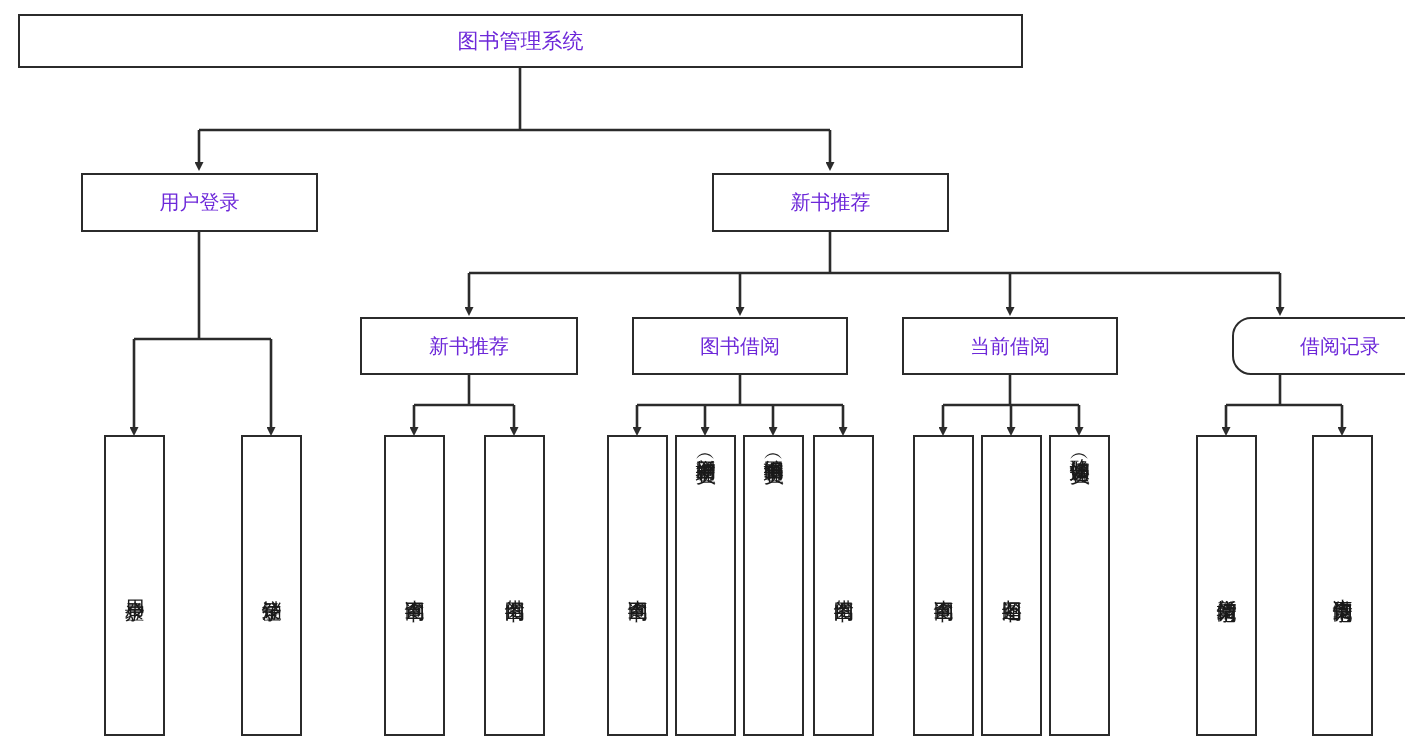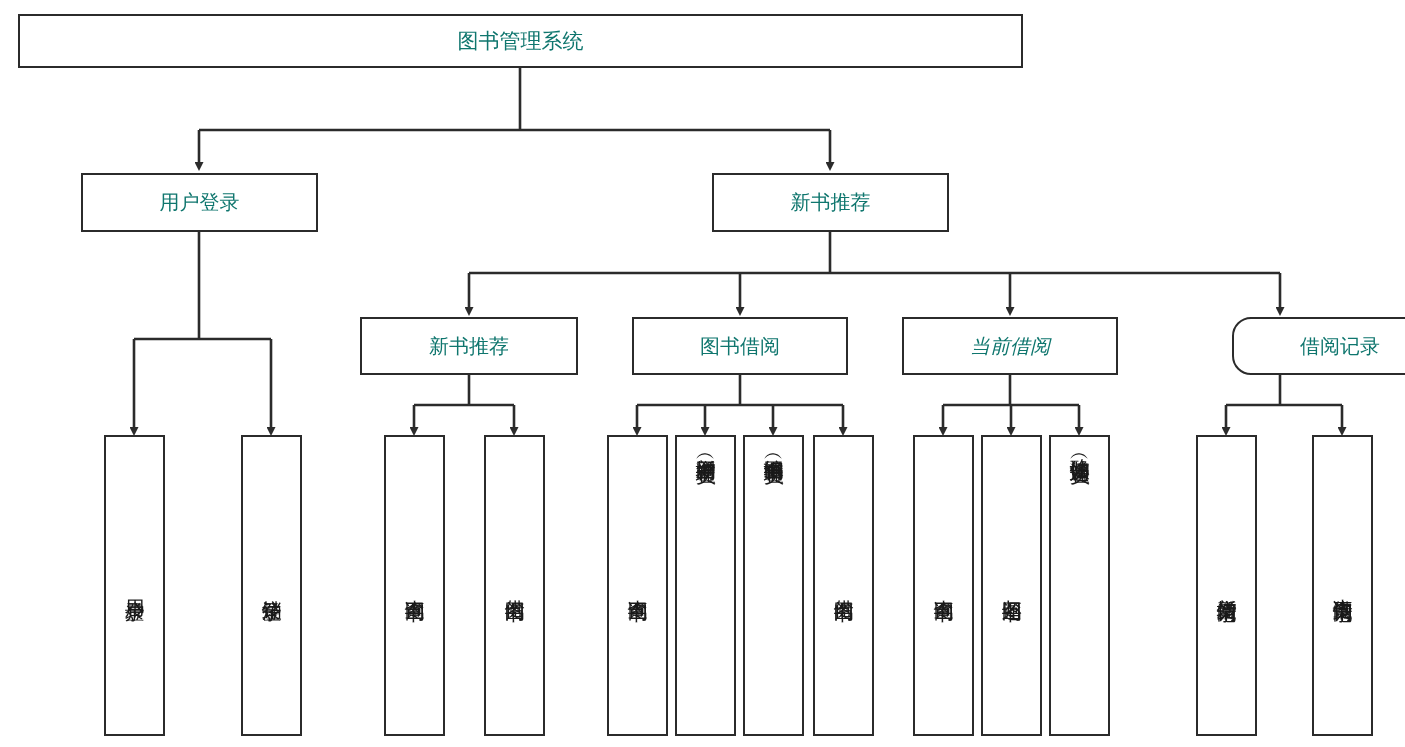--- a/index.html
+++ b/index.html
@@ -18,21 +18,21 @@
     overflow: hidden;
   }
   .node {
     position: absolute;
     box-sizing: border-box;
     border: 2px solid #2b2b2b;
     background: #ffffff;
     display: flex;
     align-items: center;
     justify-content: center;
-    color: #0f766e;
+    color: #6d28d9;
   }
   .node.level0 { font-size: 21px; }
   .node.level1 { font-size: 20px; }
   .node.level2 { font-size: 20px; }
   .leaf {
     position: absolute;
     box-sizing: border-box;
     border: 2px solid #2b2b2b;
     background: #ffffff;
     display: flex;
@@ -133,21 +133,21 @@
   <div class="node level1" style="left:712px; top:173px; width:237px; height:59px;">
     <span>新书推荐</span>
   </div>
 
   <div class="node level2" style="left:632px; top:317px; width:216px; height:58px;">
     <span>图书借阅</span>
   </div>
   <div class="node level2" style="left:360px; top:317px; width:218px; height:58px;">
     <span>新书推荐</span>
   </div>
-  <div class="node level2" style="left:902px; top:317px; width:216px; height:58px;font-style:italic;">
+  <div class="node level2" style="left:902px; top:317px; width:216px; height:58px;">
     <span>当前借阅</span>
   </div>
   <div class="node level2" style="left:1232px; top:317px; width:216px; height:58px;border-radius:19px;">
     <span>借阅记录</span>
   </div>
 
   <div class="leaf center-mid" style="left:104px; top:435px; width:61px; height:301px;">
     <span class="vtext">用户登录</span>
   </div>
   <div class="leaf center-mid" style="left:241px; top:435px; width:61px; height:301px;">

